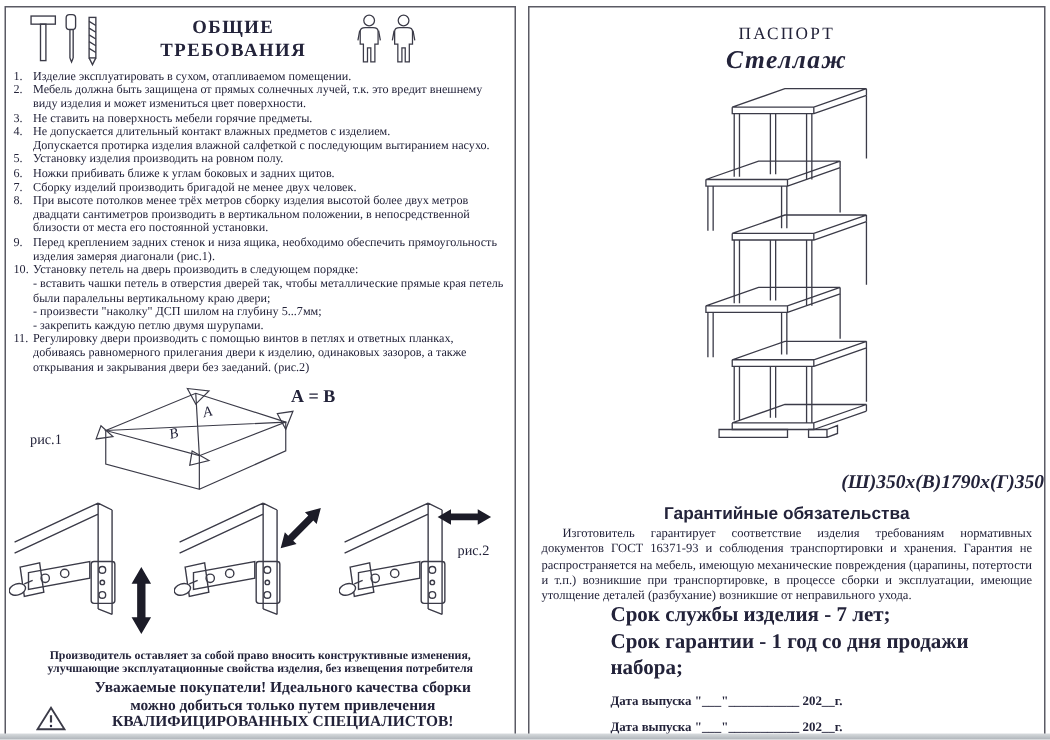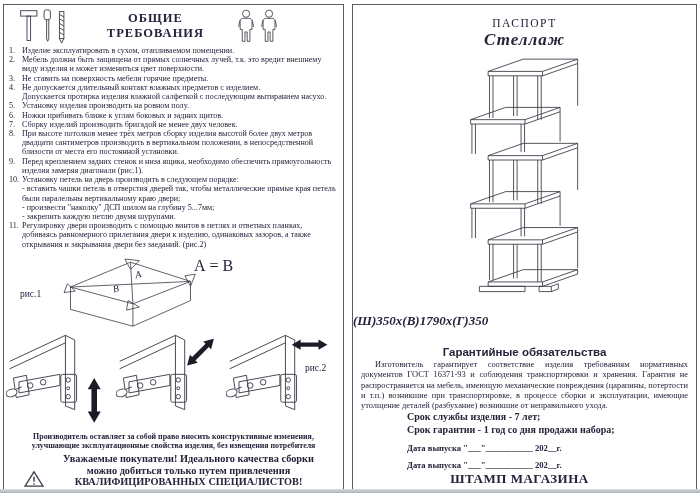--- a/index.html
+++ b/index.html
@@ -32,52 +32,52 @@
   .tools-ic { margin-left:8px; flex:none; }
   .people-ic { margin-right:56px; flex:none; }
 
   .reqs { padding:1px 4px 0 5px; font-size:8.1px; line-height:1.14; }
   .li { display:flex; }
   .li .num { flex:none; min-width:13px; }
   .li .txt { flex:1; white-space:pre-line; }
 
   .figs { position:relative; height:180px; margin-top:2px; }
   .fig1-svg { position:absolute; left:44px; top:0; }
-  .ab-label { position:absolute; left:190px; top:6px; font-weight:normal; font-size:16px; }
+  .ab-label { position:absolute; left:190px; top:6px; font-weight:bold; font-size:12px; }
   .fig1-label { position:absolute; left:16px; top:38px; font-size:9.5px; }
   .hinge-svg { position:absolute; top:78px; }
   .h1 { left:2px; } .h2 { left:112px; } .h3 { left:222px; }
   .fig2-label { position:absolute; left:301px; top:112px; font-size:9.5px; }
 
   .mnote {
     text-align:center; font-size:7.9px; font-weight:bold;
     line-height:1.15; white-space:pre-line; margin-top:1px;
   }
   .warn { display:flex; align-items:flex-end; margin-top:3px; padding:0 10px 0 20px; }
   .warn-ic { flex:none; margin-top:2px; }
   .warn-text {
     flex:1; text-align:center; font-weight:bold; font-size:10.3px;
     line-height:1.12; white-space:pre-line;
   }
 
   
   .pass-title { text-align:center; margin-top:12px; font-size:11.5px; letter-spacing:1.5px; }
   .prod-title { text-align:center; margin-top:1px; font-size:17px; font-weight:bold; font-style:italic; letter-spacing:1px; }
   .shelf-wrap { text-align:center; margin-top:3px; height:252px; }
-  .dims { text-align:left; margin-top:8px; font-size:13px; font-weight:bold; font-style:italic; }
+  .dims { text-align:right; margin-top:8px; font-size:13px; font-weight:bold; font-style:italic; }
   .war-title {
-    text-align:center; margin-top:17px; font-size:11.5px; font-weight:bold;
+    text-align:center; margin-top:8px; font-size:11.5px; font-weight:bold;
     font-family:"Liberation Sans","DejaVu Sans",sans-serif;
   }
   .war-text {
     margin:2px 8px 0 8px; font-size:8.4px; line-height:1.22;
     text-align:justify; text-indent:14px;font-family:Liberation Serif, serif;
   }
   .c-note { margin:1px 0 0 76px; font-size:8.5px; font-weight:600; line-height:1.22; white-space:pre-wrap; }
-  .term { margin-left:54px; font-size:10px; font-weight:600; line-height:1.25; }
+  .term { margin-left:54px; font-size:14px; font-weight:600; line-height:1.25; }
   .date-line { margin:7px 0 0 54px; font-size:8.6px; font-weight:600; }
   .stamp { text-align:center; padding-right:10px; margin-top:1px; font-size:13px; font-weight:bold; letter-spacing:0.5px; }
 
   svg { stroke:#3b3b48; fill:none; stroke-width:1; }
   svg text { stroke:none; fill:#23233a; }
 </style>
 </head>
 <body>
 
 <div class="box lbox">

